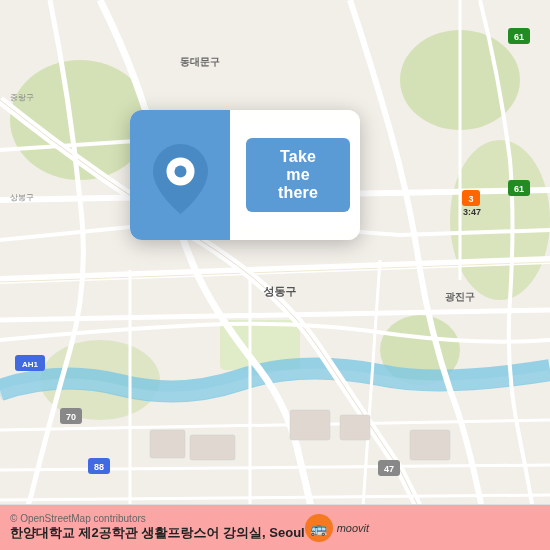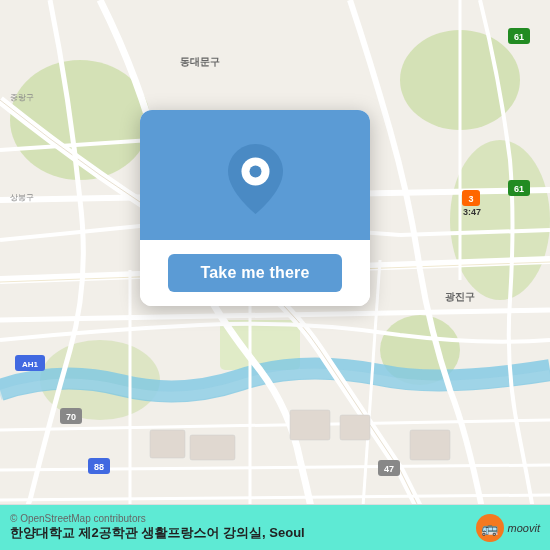--- a/index.html
+++ b/index.html
@@ -30,25 +30,24 @@
     
     #popup-card {
       position: absolute;
       top: 110px;
       left: 130px;
       width: 230px;
       background: rgba(255,255,255,0.95);
       border-radius: 12px;
       box-shadow: 0 4px 20px rgba(0,0,0,0.25);
       display: flex;
-      flex-direction: column;
+      flex-direction: row;
       align-items: center;
       overflow: hidden;
       z-index: 10;
-      margin-left: 10px;
     }
 
     #popup-top {
       width: 100%;
       background: #5b9bd5;
       padding: 28px 20px 20px;
       display: flex;
       justify-content: center;
       align-items: center;
       min-height: 130px;
@@ -82,24 +81,24 @@
       cursor: pointer;
       letter-spacing: 0.2px;
     }
 
     
     #bottom-bar {
       position: absolute;
       bottom: 0;
       left: 0;
       width: 100%;
-      background: #5eead4;
+      background: #fca5a5;
       padding: 8px 10px;
       display: flex;
-      justify-content: space-between;
+      justify-content: flex-start;
       align-items: center;
       z-index: 10;
       border-top: 1px solid #ddd;
     }
 
     #bottom-left {
       display: flex;
       flex-direction: column;
     }
 

